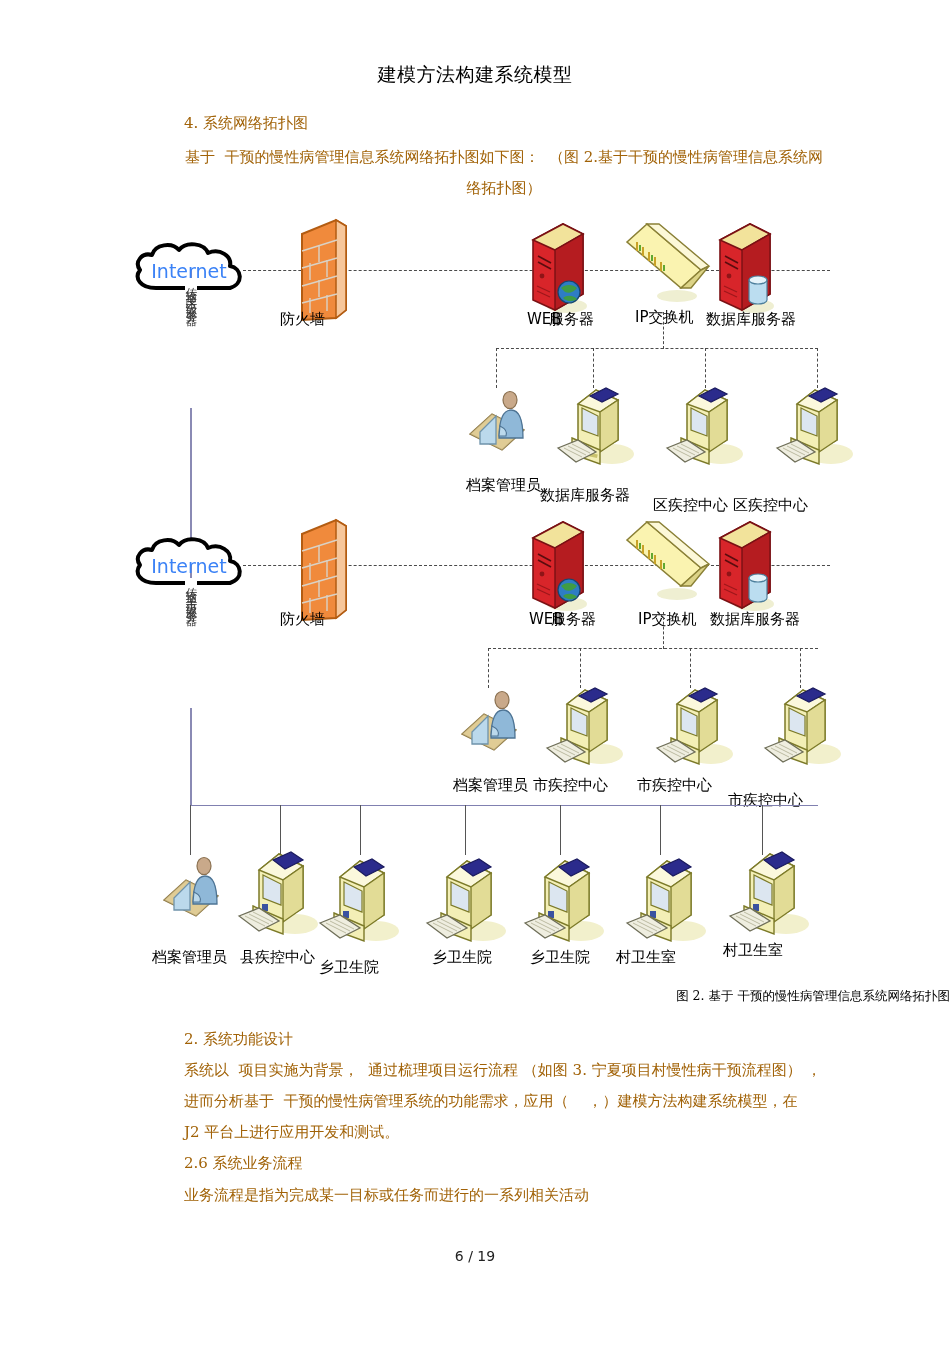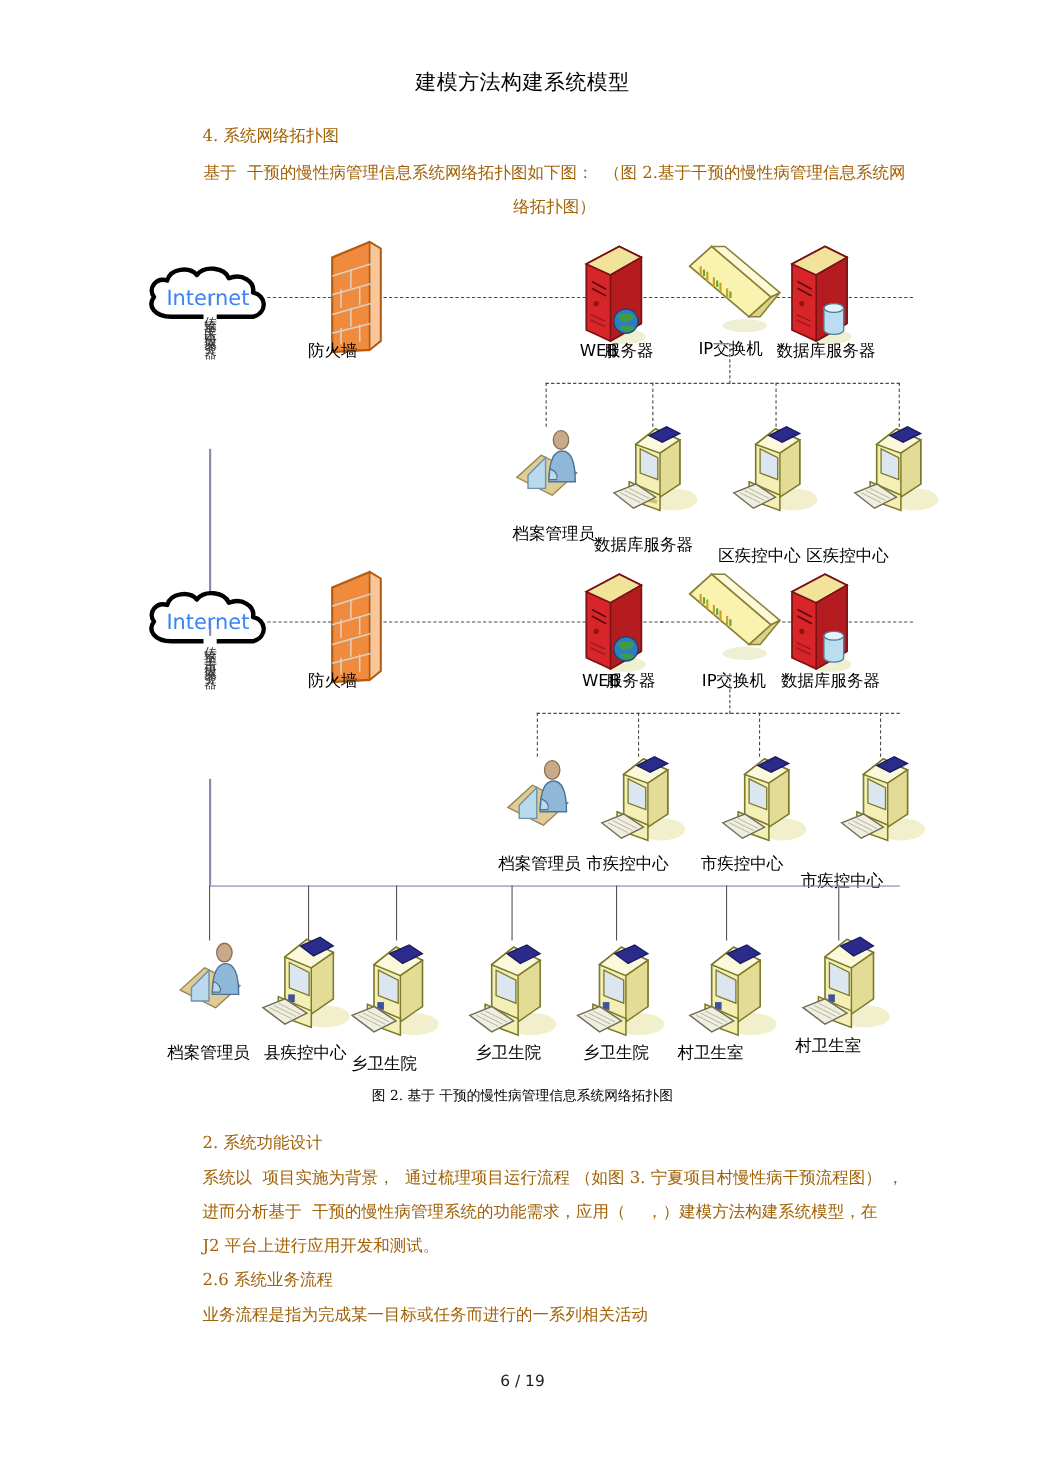--- a/index.html
+++ b/index.html
@@ -42,21 +42,21 @@
   .p-sec5      { top: 1024px; left: 184px; }
   .p-body2     { top: 1055px; left: 184px; width: 640px; }
   .p-sec51     { top: 1148px; left: 184px; }
   .p-body3     { top: 1180px; left: 184px; width: 660px; }
 
   .fig-caption {
     position: absolute;
     top: 988px;
     left: 0;
     width: 950px;
-    text-align: center;
+    text-align: right;
     font-size: 12.5px;
     font-family: "DejaVu Serif", "Liberation Serif", serif;
   }
 
   .page-footer {
     position: absolute;
     top: 1248px;
     left: 0;
     width: 950px;
     text-align: center;

